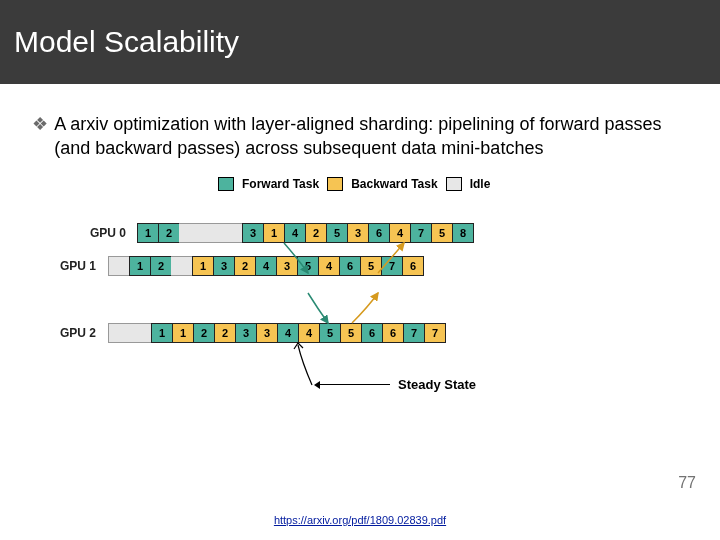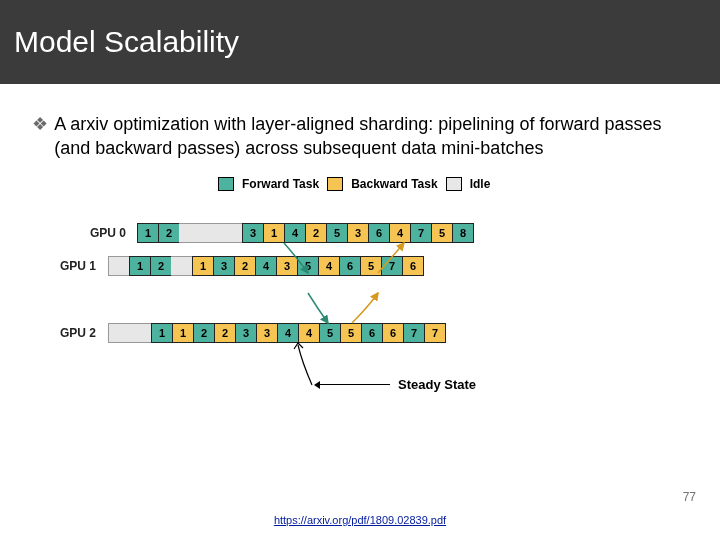--- a/index.html
+++ b/index.html
@@ -21,21 +21,21 @@
   .cells { display: flex; }
   .cell { width: 22px; height: 20px; border: 1px solid #222; font-size: 11px; font-weight: 700; display: flex; align-items: center; justify-content: center; margin-left: -1px; }
   .cell.f { background: #4db39e; }
   .cell.b { background: #f6c453; }
   .gap { width: 22px; height: 20px; background: #e7e7e7; border-top: 1px solid #999; border-bottom: 1px solid #999; margin-left: -1px; }
   svg.arrows { position: absolute; top: 0; left: 0; width: 600px; height: 250px; pointer-events: none; }
   .steady-arrow { position: absolute; display: flex; align-items: center; font-size: 13px; font-weight: 700; }
   .steady-arrow .line { width: 70px; height: 1px; background: #000; position: relative; margin-right: 8px; }
   .steady-arrow .line::before { content:''; position:absolute; left:-6px; top:-3px; border-right:6px solid #000; border-top:4px solid transparent; border-bottom:4px solid transparent; }
   .footer-link { position: absolute; bottom: 14px; left: 50%; transform: translateX(-50%); font-size: 11px; color: #001a9e; text-decoration: underline; margin-top: 40px; }
-  .page-num { position: absolute; bottom: 36px; right: 24px; font-size: 12px; color: #737373; }
+  .page-num { position: absolute; bottom: 48px; right: 24px; font-size: 16px; color: #737373; }
 </style>
 </head>
 <body>
 
 <div class="header">
   <h1>Model Scalability</h1>
 </div>
 
 <div class="body-text">
   <div class="bullet">

